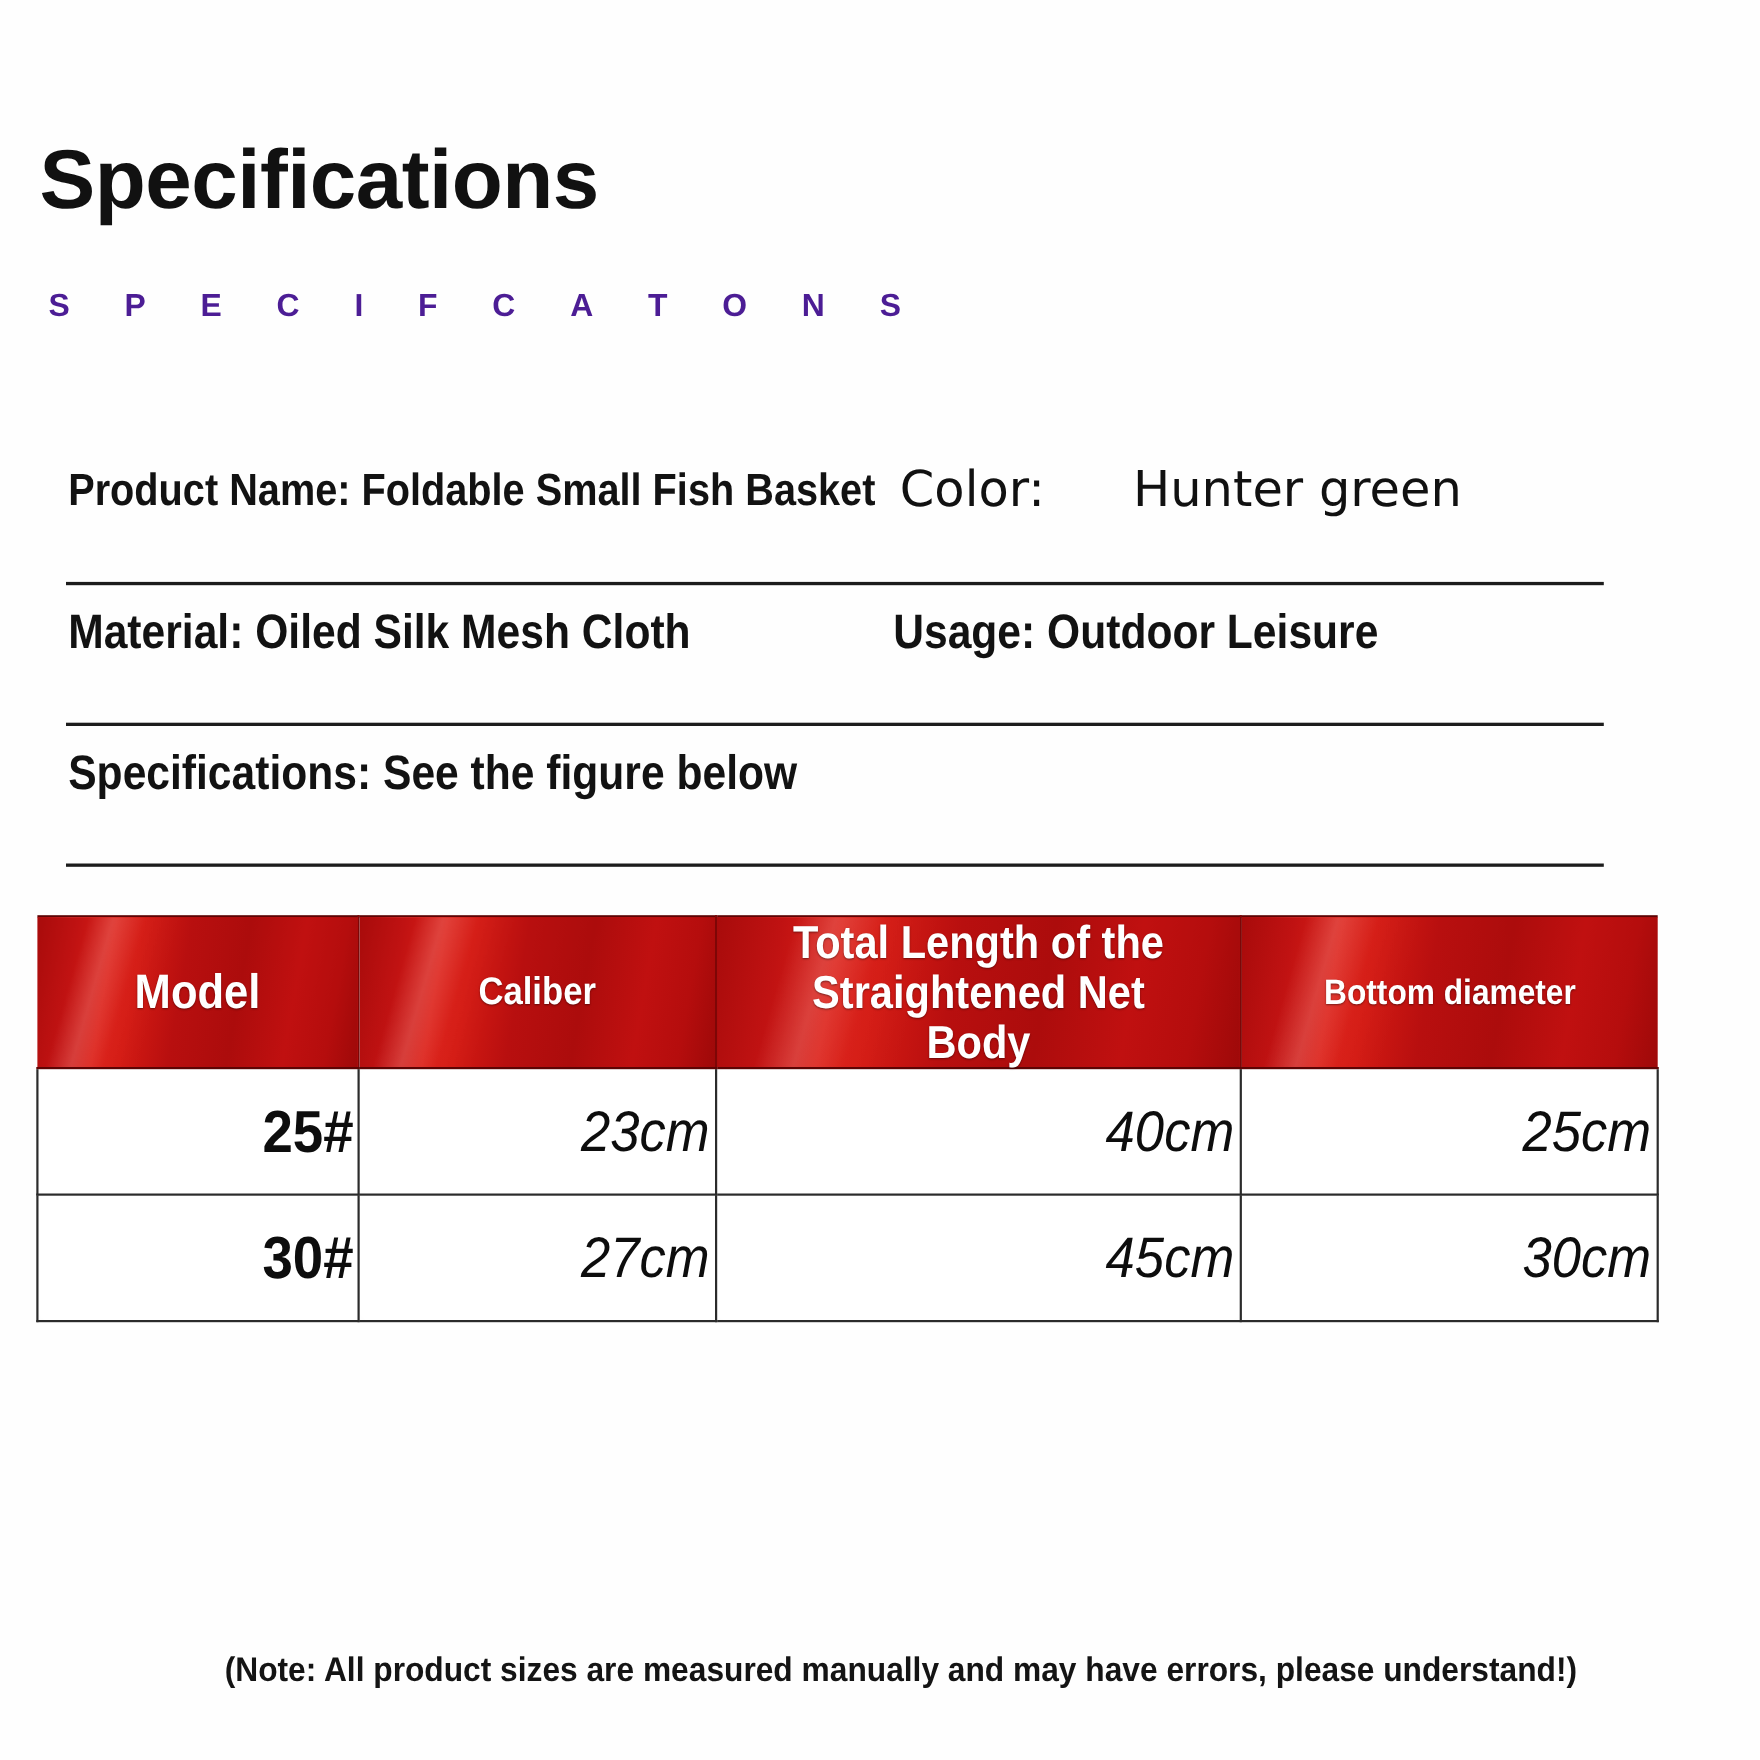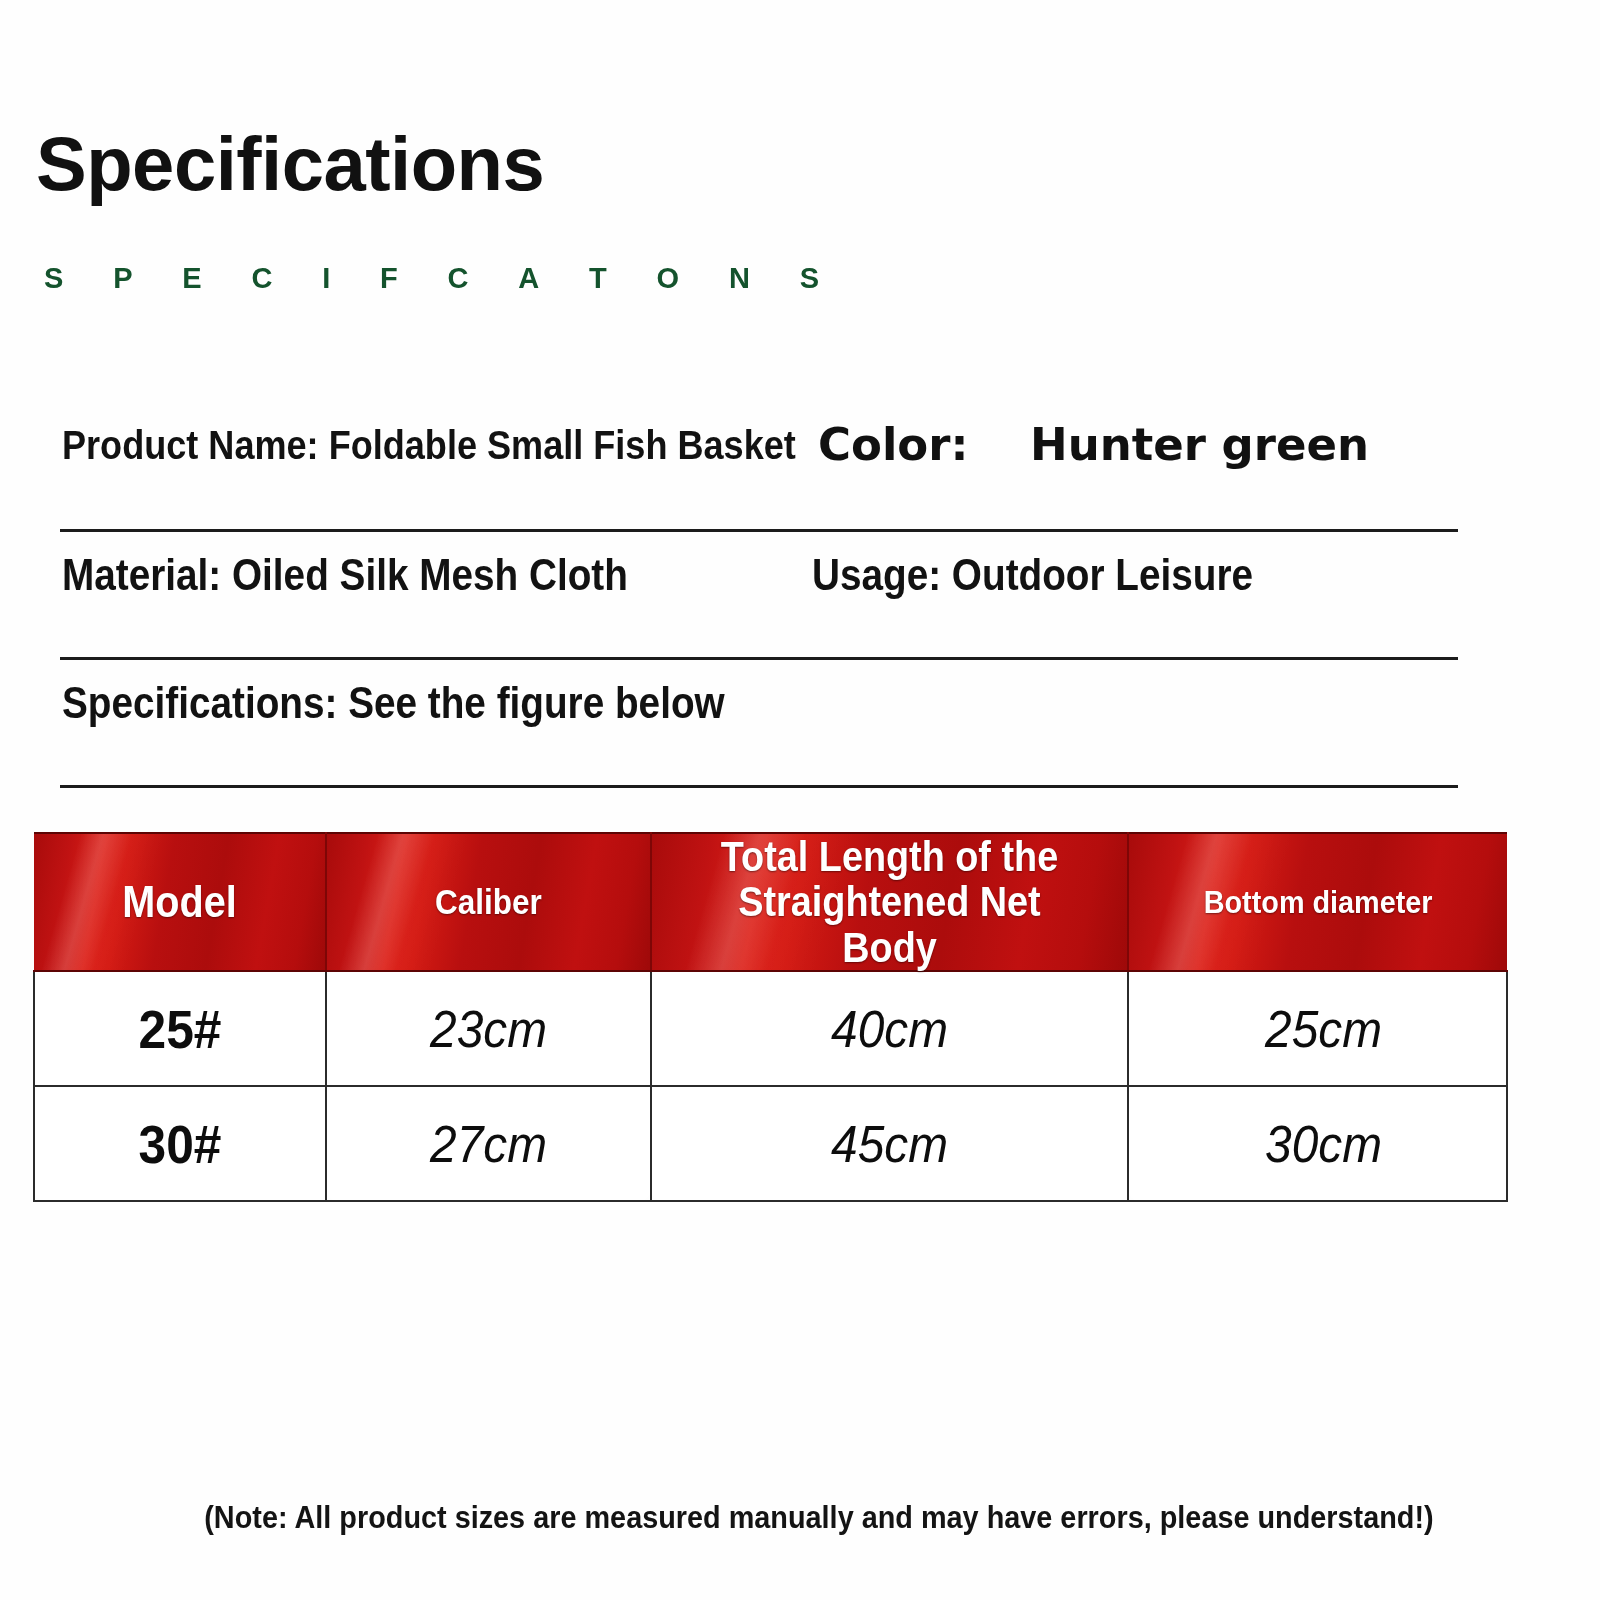--- a/index.html
+++ b/index.html
@@ -36,21 +36,21 @@
     white-space: nowrap;
   }
   .subtitle {
     position: absolute;
     left: 44px;
     top: 264px;
     font-size: 29px;
     line-height: 1;
     font-weight: 600;
     letter-spacing: 22px;
-    color: #14532d;
+    color: #4c1d95;
     white-space: nowrap;
   }
 
   
   .spec-list {
     position: absolute;
     left: 0;
     top: 404px;
     width: 1568px;
   }
@@ -84,21 +84,21 @@
     transform-origin: left center;
     display: inline-block;
   }
   .cond-lg {
     font-size: 44px;
   }
   
   .wide {
     font-family: "DejaVu Sans", "Liberation Sans", sans-serif;
     font-size: 45px;
-    font-weight: 700;
+    font-weight: 400;
     display: inline-block;
   }
   .color-label { position: absolute; left: 818px; top: 14px; }
   .color-value { position: absolute; left: 1030px; top: 14px; }
 
   
   .spec-table {
     position: absolute;
     left: 33px;
     top: 832px;
@@ -149,21 +149,21 @@
     line-height: 1.08;
   }
   .h-model  { font-size: 44px; }
   .h-cal    { font-size: 35px; }
   .h-total  { font-size: 42px; }
   .h-bottom { font-size: 32px; }
 
   .spec-table td {
     height: 113px;
     padding: 0;
-    text-align: center;
+    text-align: right;
     vertical-align: middle;
     border-right: 2px solid #2b2b2b;
     border-bottom: 2px solid #2b2b2b;
     border-left: 2px solid #2b2b2b;
     background: #ffffff;
     color: #0d0d0d;
     border-radius: 12px;
   }
   .spec-table td:not(:first-child) { border-left: none; font-style: italic; }
   .spec-table td:last-child { border-right: 2px solid #2b2b2b; padding-left: 13px; }

